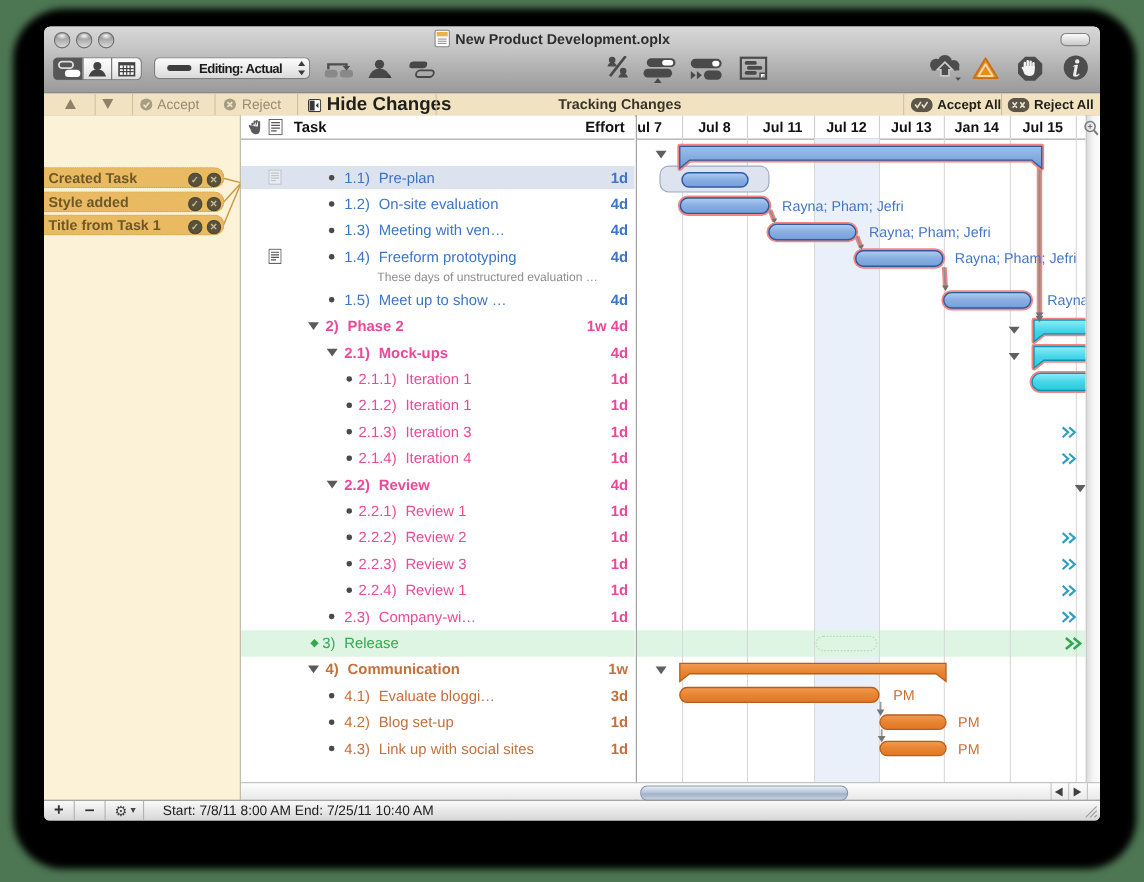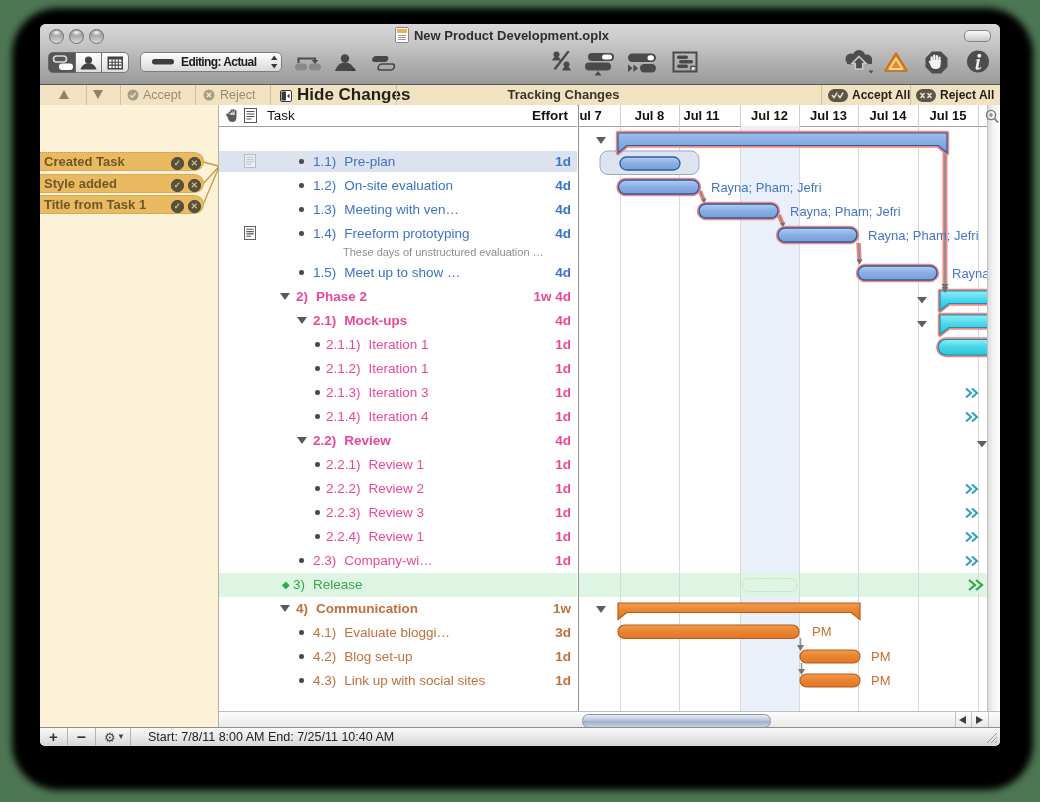--- a/index.html
+++ b/index.html
@@ -260,21 +260,21 @@
         </svg>
       <svg style="position:absolute;left:25px;top:3px" width="13" height="15" viewBox="0 0 13 15">
           <rect x="0.5" y="0.5" width="12" height="14" fill="#fff" stroke="#555"></rect>
           <g stroke="#555" stroke-width="1.2">
             <line x1="2.5" y1="3.5" x2="10.5" y2="3.5"></line>
             <line x1="2.5" y1="6" x2="10.5" y2="6"></line>
             <line x1="2.5" y1="8.5" x2="10.5" y2="8.5"></line>
             <line x1="2.5" y1="11" x2="7.5" y2="11"></line>
           </g>
         </svg>
-      <span style="position:absolute;left:48px;top:0;line-height:21px;font-size:13.5px;font-weight:normal;color:#111;">Task</span>
+      <span style="position:absolute;left:48px;top:0;line-height:21px;font-size:13.5px;font-weight:bold;color:#111;">Task</span>
       <span style="position:absolute;right:9px;top:0;line-height:21px;font-size:13.5px;font-weight:bold;color:#111;">Effort</span>
     </div>
     <div class="trow c-blue" style="top:45px">
         <svg style="position:absolute;left:25px;top:4px;opacity:.4" width="12" height="14" viewBox="0 0 13 15">
           <rect x="0.5" y="0.5" width="12" height="14" fill="#fff" stroke="#777"></rect>
           <g stroke="#999" stroke-width="1.2">
             <line x1="2.5" y1="3.5" x2="10.5" y2="3.5"></line>
             <line x1="2.5" y1="6" x2="10.5" y2="6"></line>
             <line x1="2.5" y1="8.5" x2="10.5" y2="8.5"></line>
             <line x1="2.5" y1="11" x2="7.5" y2="11"></line>
@@ -400,24 +400,24 @@
         <span class="tname" style="left:94px">4.3)<span style="margin-left:8px">Link up with social sites</span></span>
         <span class="eff">1d</span>
       </div>
   </div>
   <div class="splitter"></div>
 
   <div class="gantt" id="gantt">
     <div class="ghead">
       <div class="glab" style="left:-14px;width:44px">Jul 7</div>
       <div class="glab" style="left:48px;width:45px">Jul 8</div>
-      <div class="glab" style="left:100px;width:45px">Jul 11</div>
+      <div class="glab" style="left:110px;width:45px">Jul 11</div>
       <div class="glab" style="left:168px;width:45px">Jul 12</div>
       <div class="glab" style="left:227px;width:45px">Jul 13</div>
-      <div class="glab" style="left:286px;width:46px">Jul 14</div>
+      <div class="glab" style="left:286px;width:46px">Jan 14</div>
       <div class="glab" style="left:346px;width:46px">Jul 15</div>
       <div style="position:absolute;left:41px;top:0;width:1px;height:21px;background:#cfcfcf"></div>
       <div style="position:absolute;left:100px;top:0;width:1px;height:21px;background:#cfcfcf"></div>
       <div style="position:absolute;left:161px;top:0;width:1px;height:21px;background:#cfcfcf"></div>
       <div style="position:absolute;left:220px;top:0;width:1px;height:21px;background:#cfcfcf"></div>
       <div style="position:absolute;left:279px;top:0;width:1px;height:21px;background:#cfcfcf"></div>
       <div style="position:absolute;left:339px;top:0;width:1px;height:21px;background:#cfcfcf"></div>
       <div style="position:absolute;left:399px;top:0;width:1px;height:21px;background:#cfcfcf"></div>
     </div>
     <svg style="position:absolute;left:0;top:21px" width="408" height="585" viewBox="0 0 408 585">

